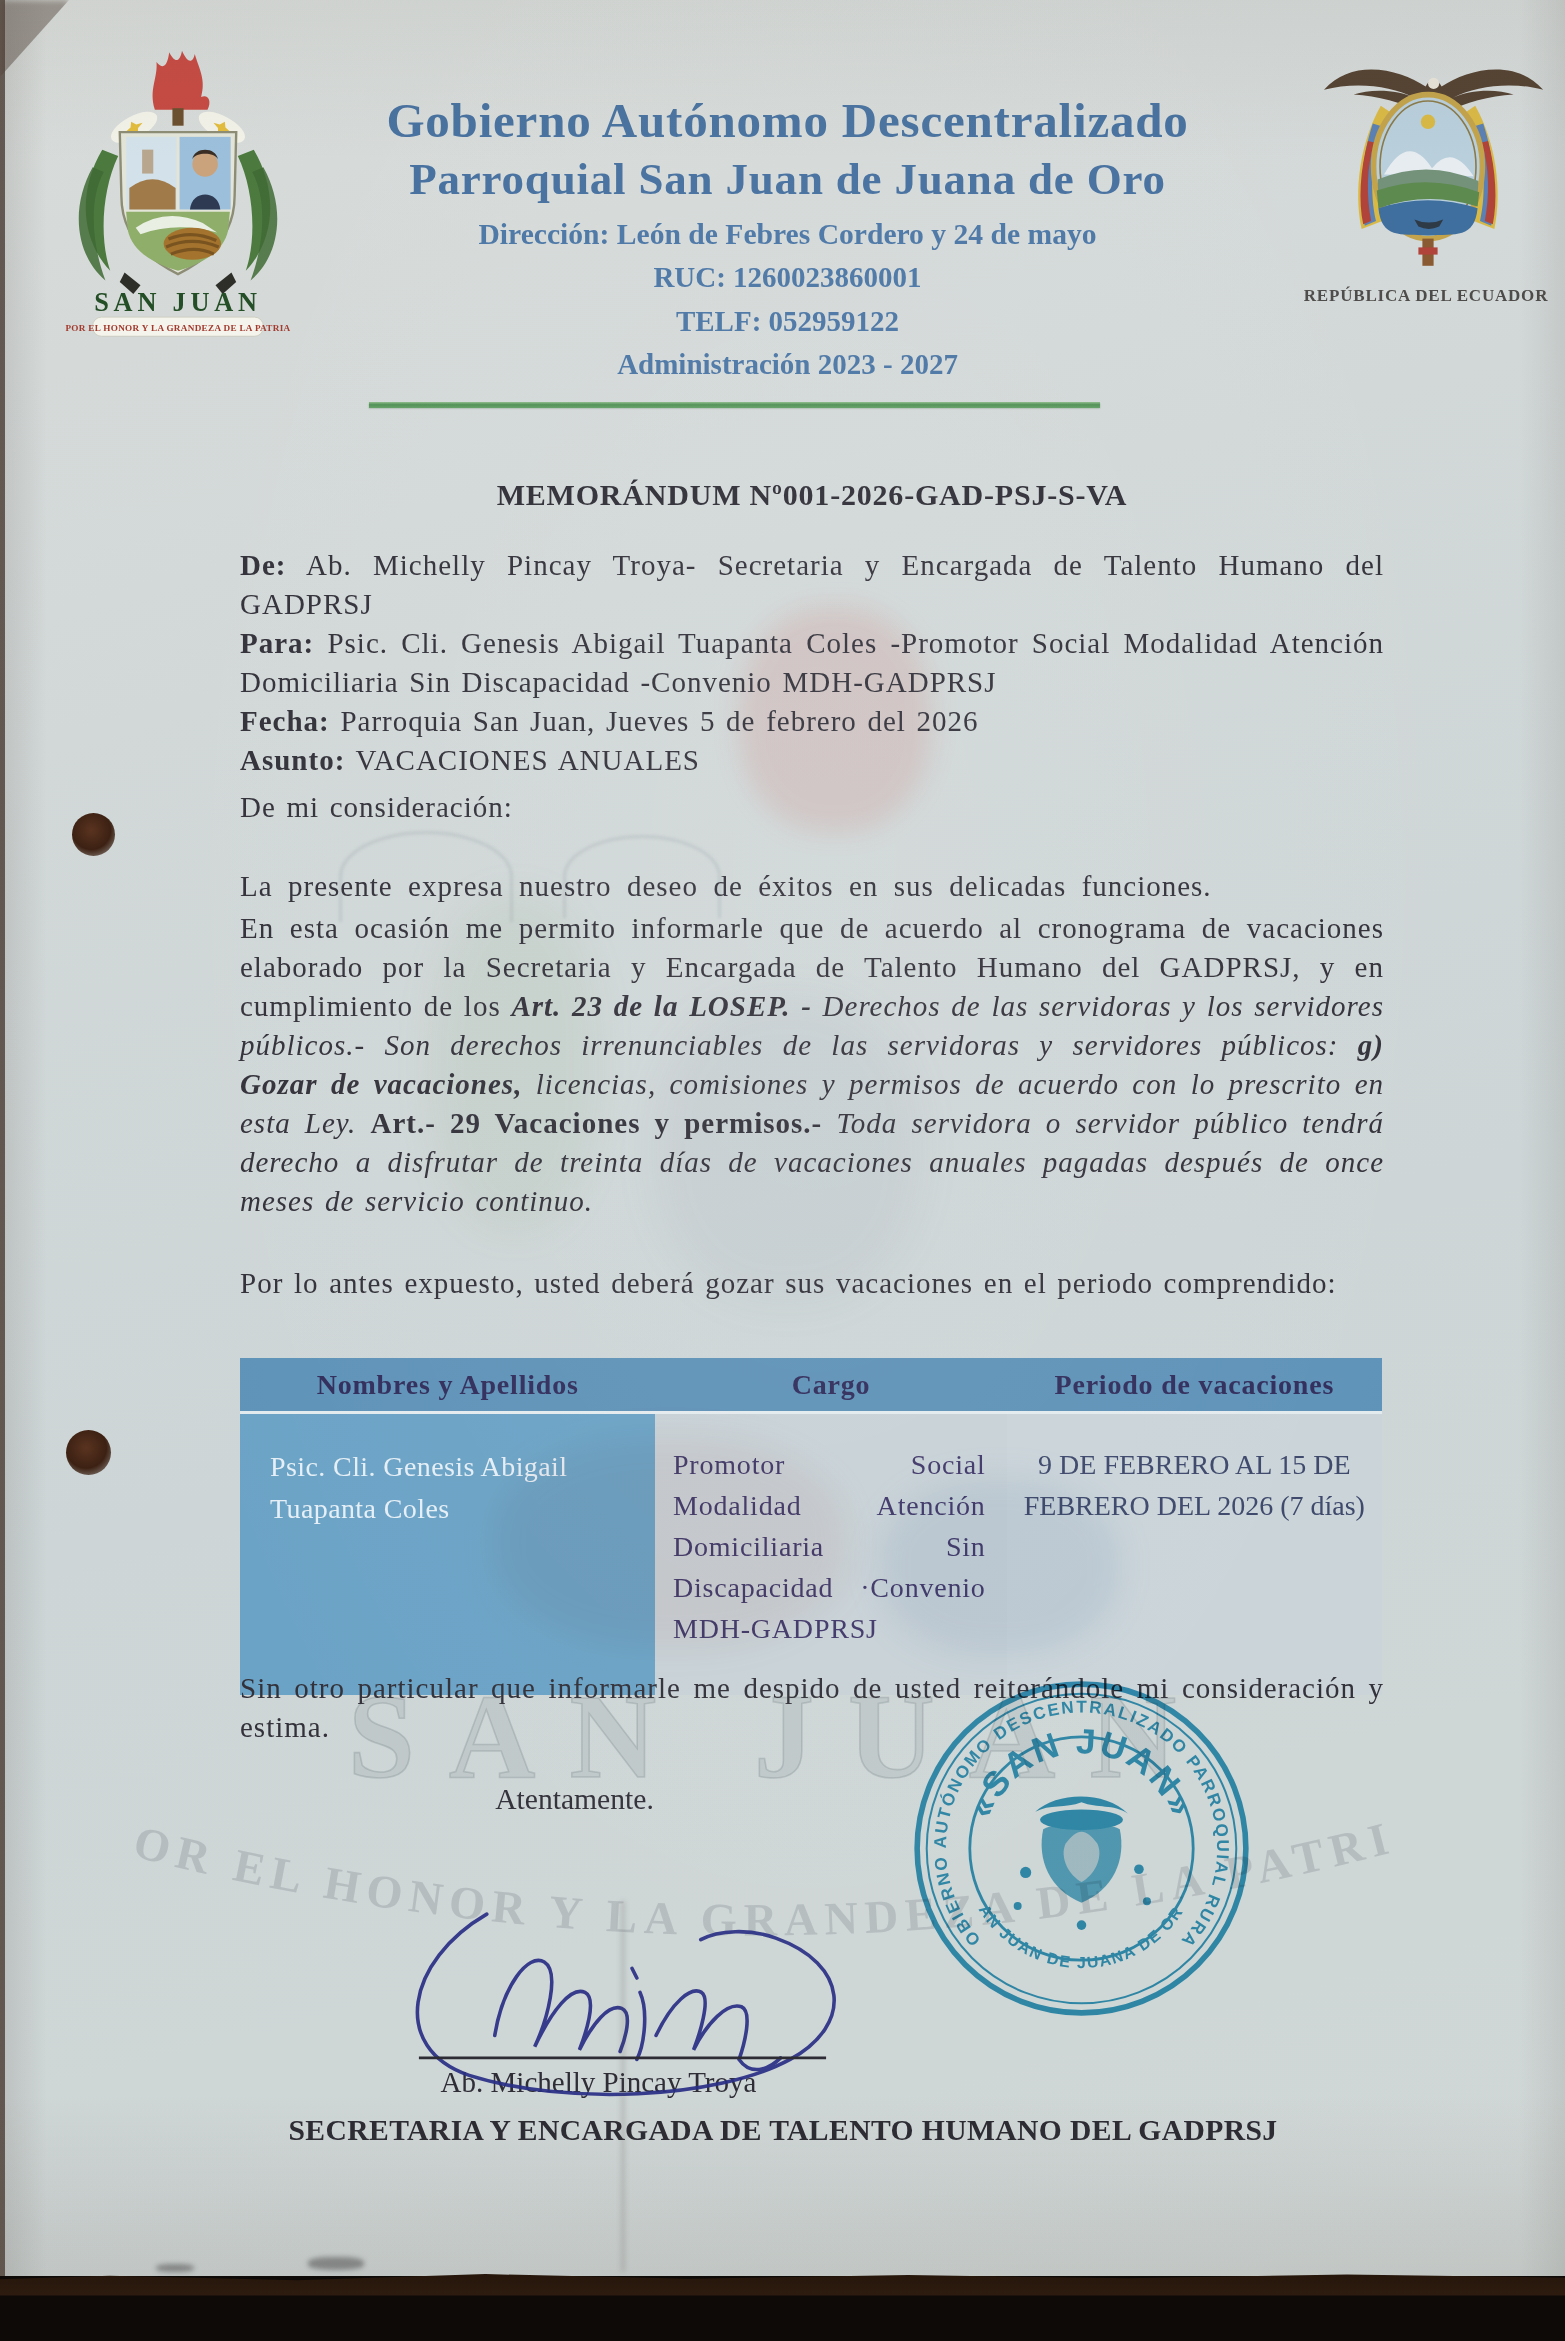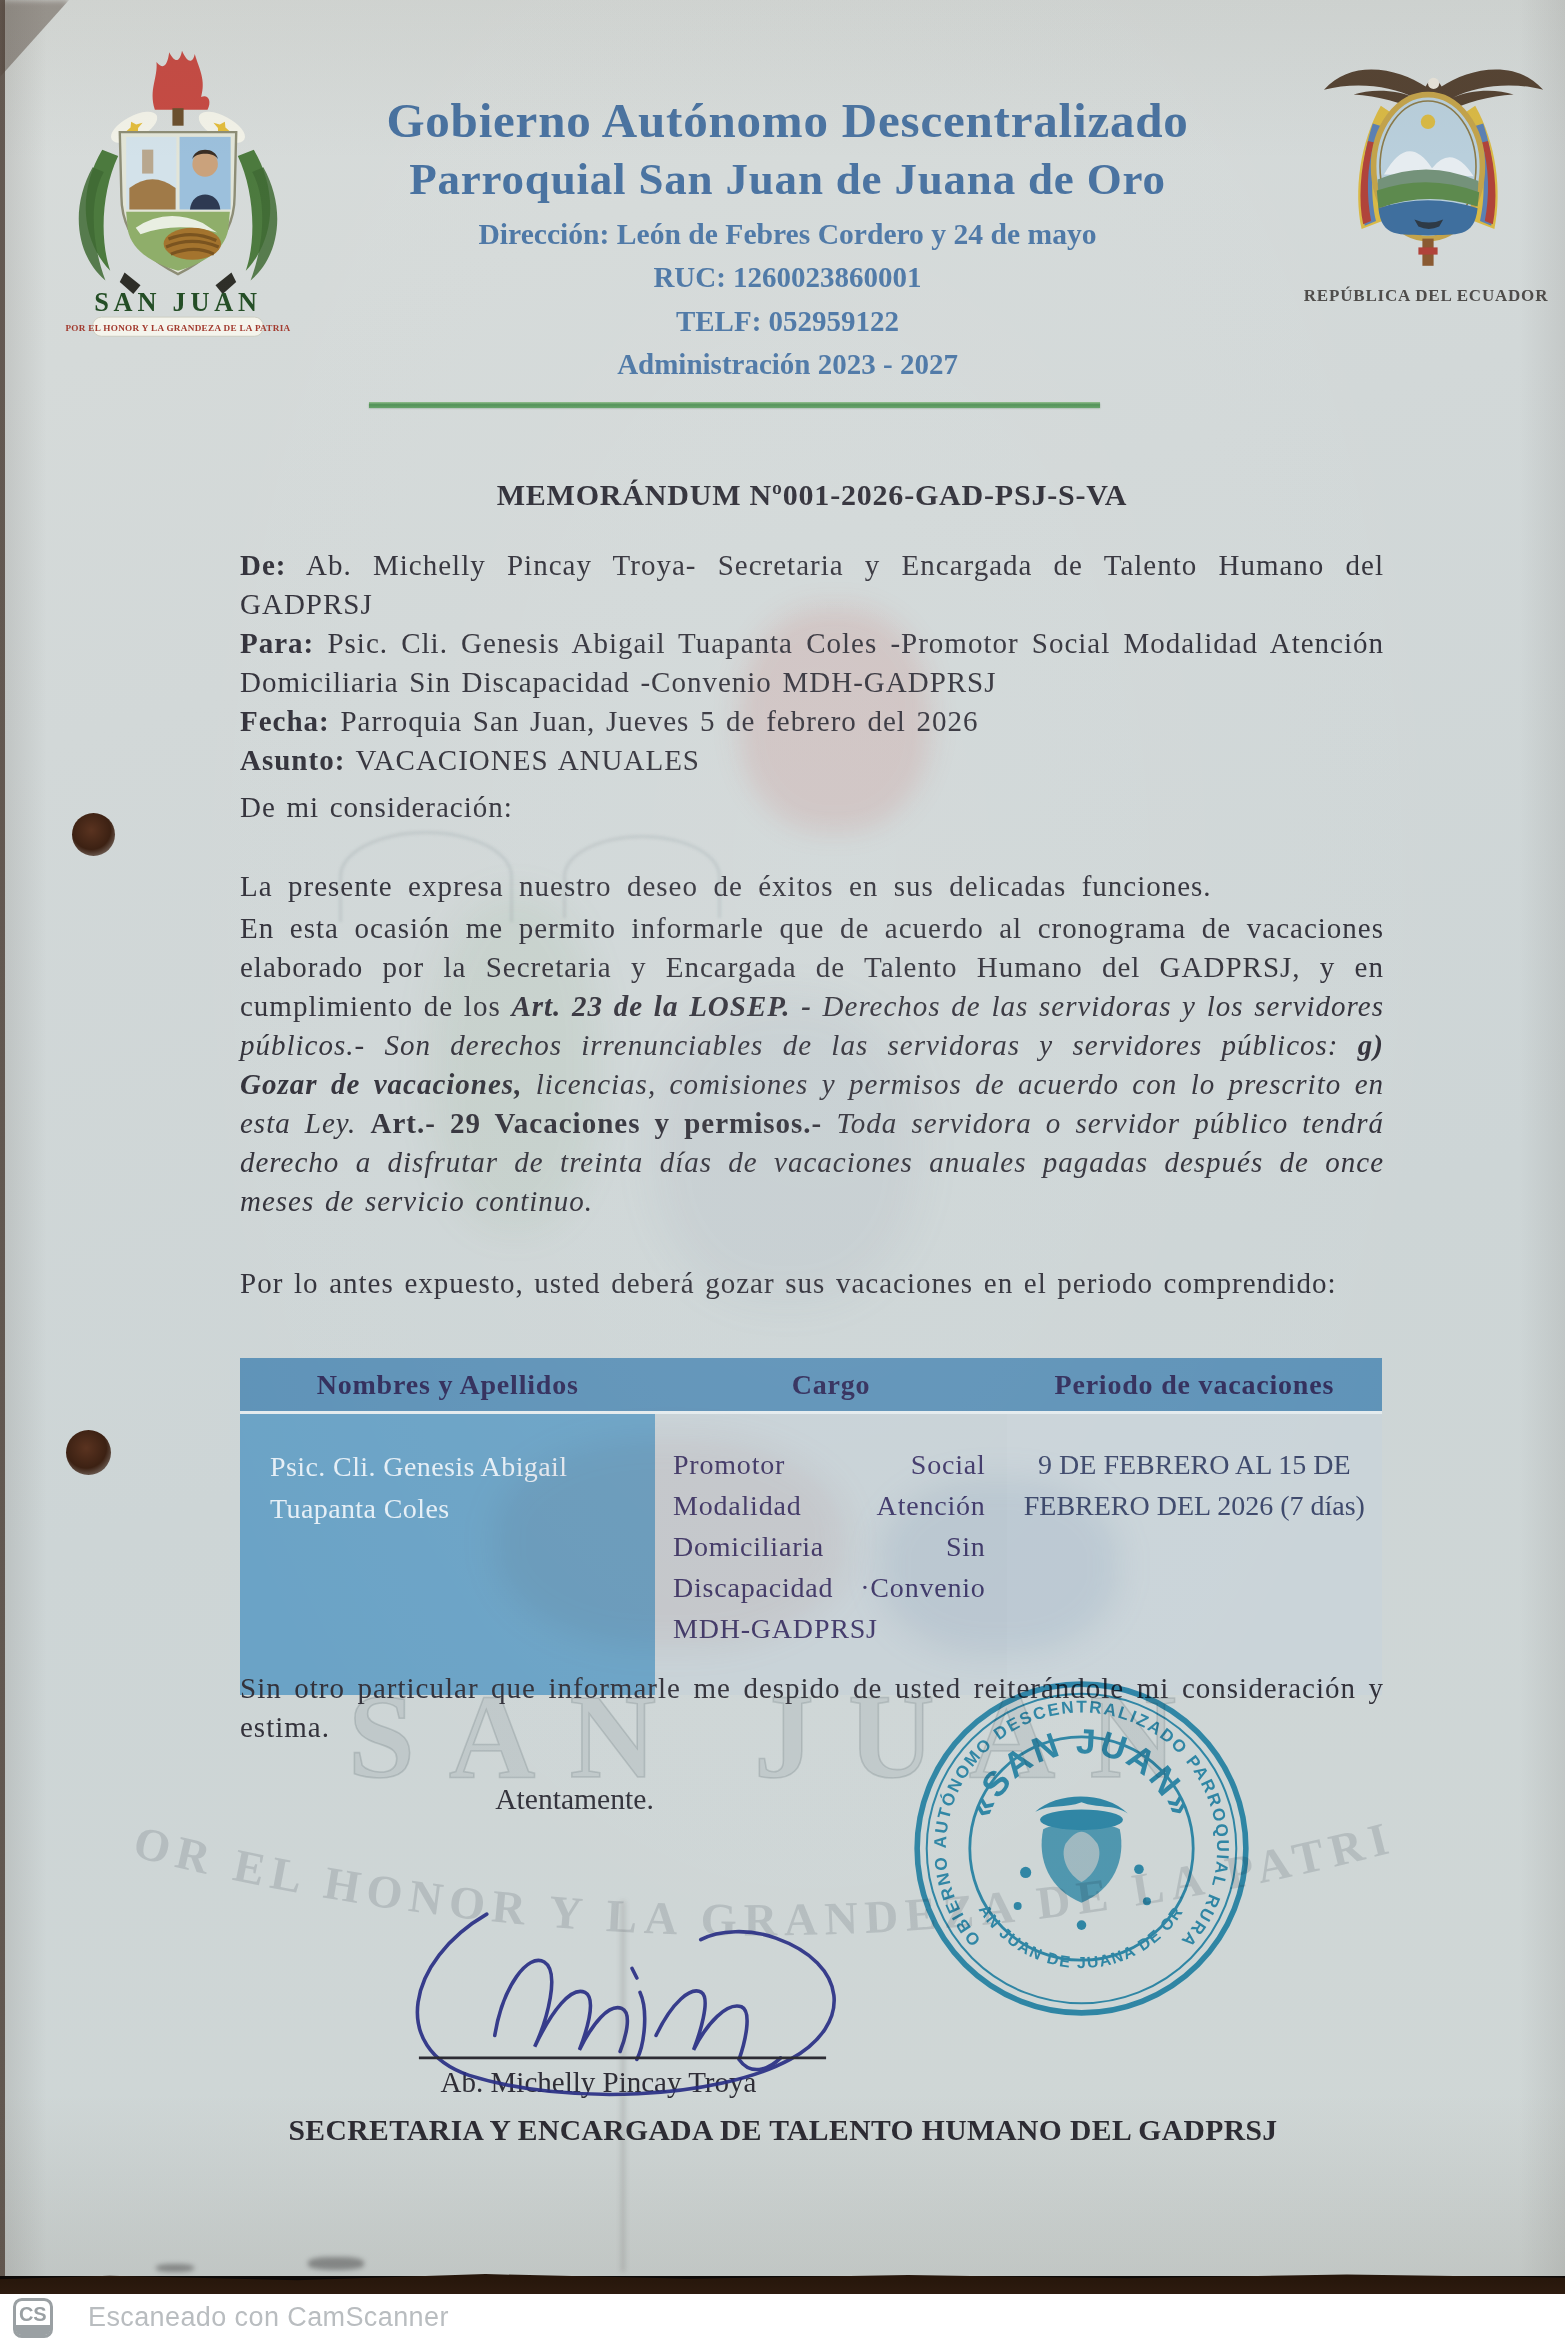--- a/index.html
+++ b/index.html
@@ -271,21 +271,14 @@
   <div class="punch" style="left:66px;top:1430px;width:45px;height:45px;"></div>
   <div class="crease-v" style="left:621px;top:1901px;height:371px;"></div>
   <div class="smudge" style="left:308px;top:2257px;width:56px;height:12.8px;"></div>
   <div class="smudge" style="left:156px;top:2264px;width:38px;height:8px;"></div>
 
   <div class="left-edge"></div>
   <div class="corner-tl"></div>
   <div class="vignette"></div>
 
   <div class="dark-band"></div>
-  <div class="footer-bar">
-    <div class="cs-icon">
-      <div class="cs-txt">CS</div>
-      <div class="cs-base"></div>
-    </div>
-    <div class="cs-text">Escaneado con CamScanner</div>
-  </div>
 </div>
 
 
 </body></html>

